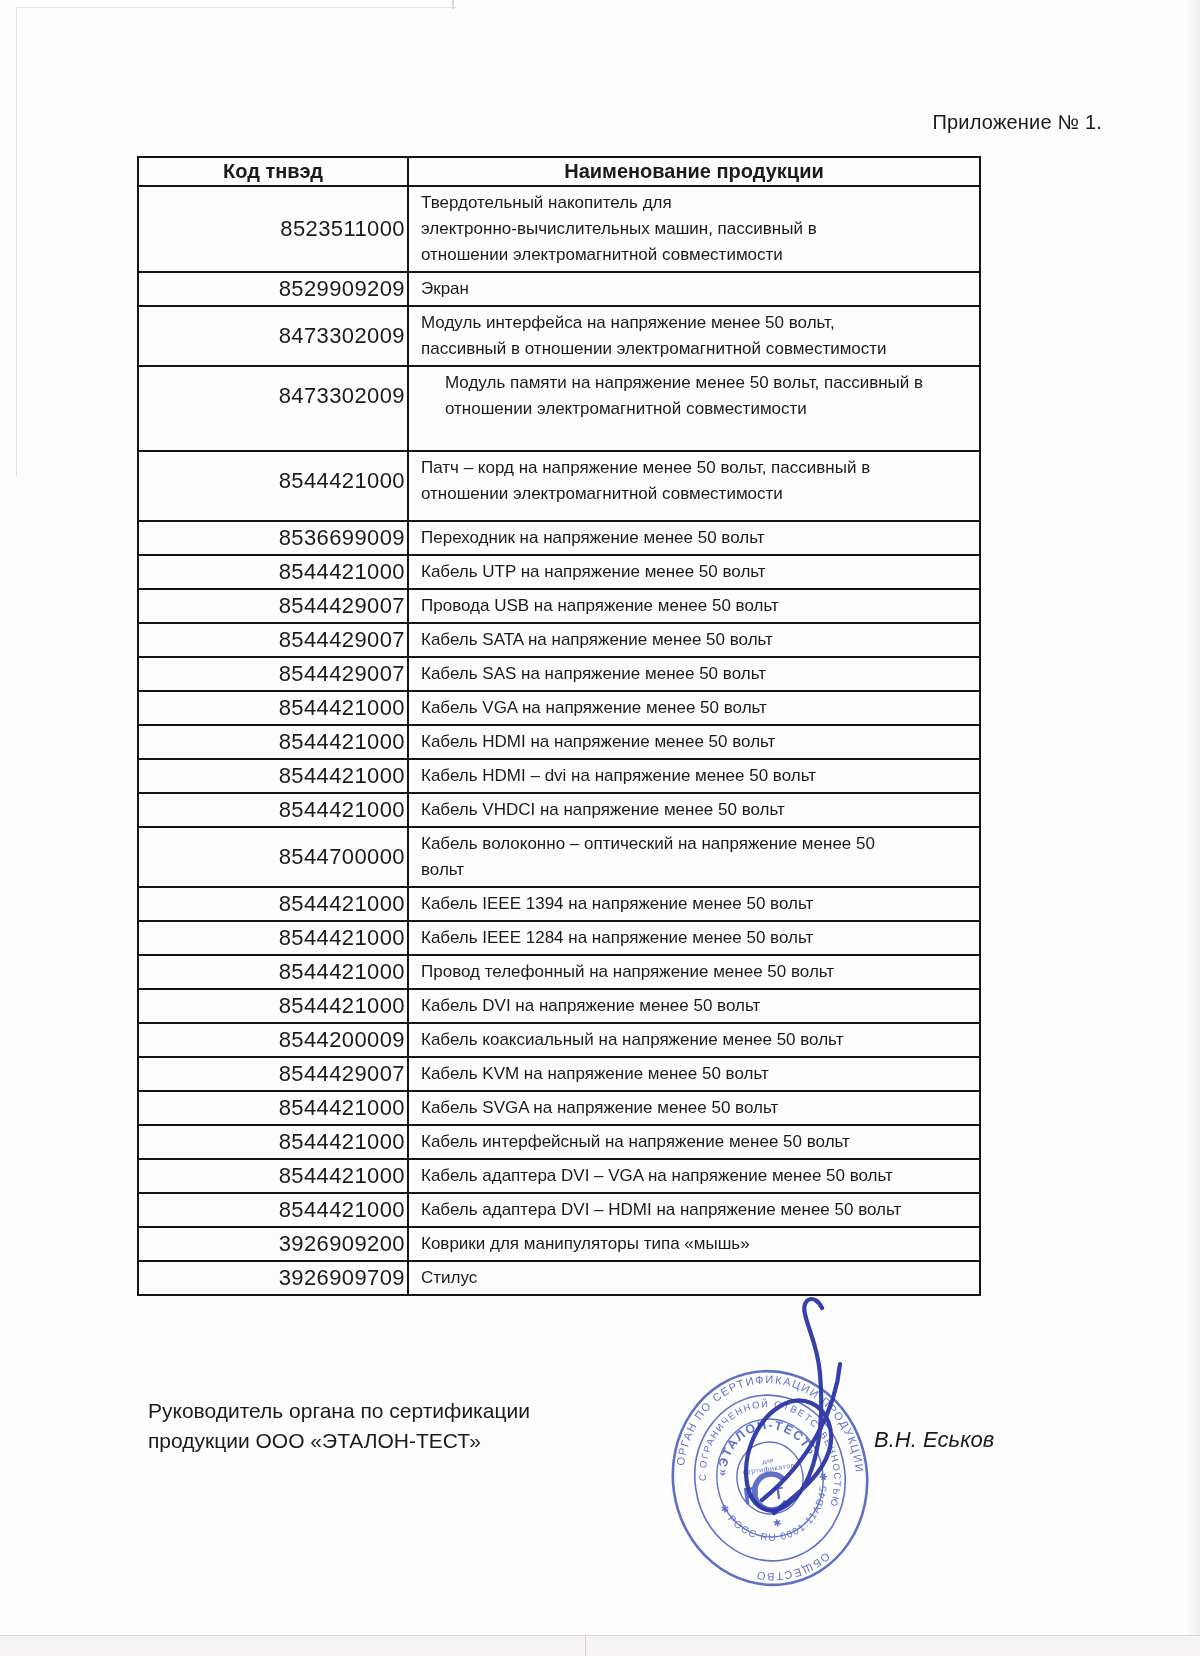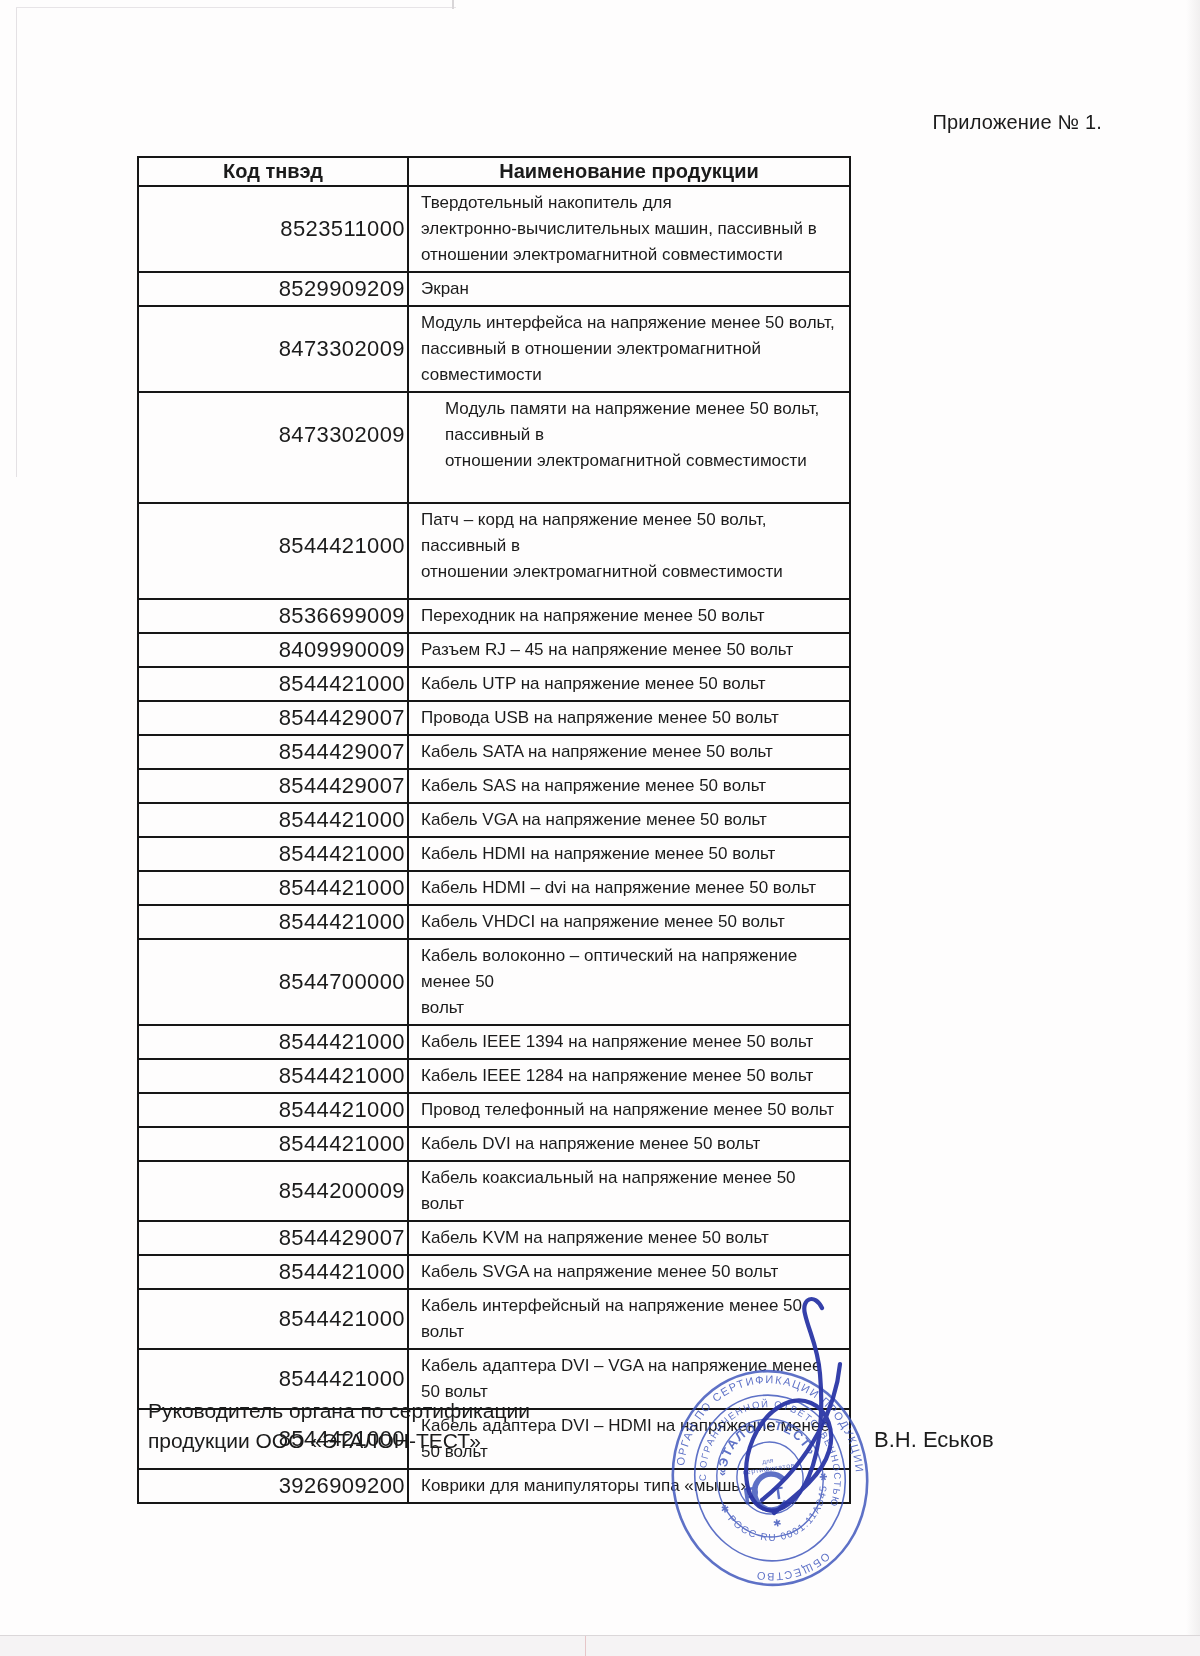--- a/index.html
+++ b/index.html
@@ -13,34 +13,34 @@
     background:linear-gradient(to right,rgba(0,0,0,0),rgba(120,115,118,0.10));}
   .edge-left-line{position:absolute;left:16px;top:7px;width:1px;height:470px;background:#e4e1e4;}
   .edge-top-line{position:absolute;left:16px;top:7px;width:440px;height:1px;background:#e7e4e7;}
   .edge-bottom{position:absolute;left:0;top:1635px;width:1200px;height:21px;background:#f5f3f4;border-top:1px solid #dbd7d9;}
   .edge-bottom-tick{position:absolute;left:585px;top:1636px;width:1px;height:20px;background:#e6c6c8;}
   .edge-top-tick{position:absolute;left:452px;top:0;width:2px;height:9px;background:#d9d6d8;}
 
   .annex{position:absolute;top:111px;right:98px;font-size:20px;letter-spacing:0.2px;}
 
   table.codes{
-    position:absolute;left:137px;top:156px;width:714px;
+    position:absolute;left:137px;top:156px;width:844px;
     border-collapse:collapse;table-layout:fixed;
   }
   .codes th,.codes td{border:2px solid #161616;}
   .codes th{font-size:20px;font-weight:bold;padding:2px 2px;line-height:23px;}
   col.c1{width:270px;}
   td.code{text-align:right;font-size:22px;padding:3px 2px;letter-spacing:0.4px;vertical-align:middle;}
   td.name{font-size:17px;line-height:26px;padding:3px 6px 3px 12px;white-space:pre-line;vertical-align:middle;}
   
   .codes tbody tr:nth-child(4) td{padding-bottom:28px;padding-left:36px;}
   .codes tbody tr:nth-child(5) td{padding-bottom:13px;}
 
   .signer-title{position:absolute;left:148px;top:1396px;font-size:21px;line-height:30px;white-space:pre-line;}
-  .signer-name{position:absolute;left:874px;top:1427px;font-size:22px;z-index:4;}
+  .signer-name{position:absolute;left:874px;top:1427px;font-size:22px;z-index:4;font-style:italic;}
 
   .stamp-svg{position:absolute;left:655px;top:1352px;z-index:5;opacity:0.82;}
   .sig-svg{position:absolute;left:690px;top:1268px;z-index:6;opacity:0.95;}
 
   .stamp-ring-text{fill:#3b53bb;letter-spacing:1.5px;}
   .stamp-stroke{stroke:#3b53bb;fill:none;}
 </style>
 </head>
 <body>
 
@@ -93,24 +93,20 @@
     <td class="code">8544421000</td>
     <td class="name">Патч – корд на напряжение менее 50 вольт, пассивный в
 отношении электромагнитной совместимости</td>
   </tr>
 
   <tr>
     <td class="code">8536699009</td>
     <td class="name">Переходник на напряжение менее 50 вольт</td>
   </tr>
 
-  <tr>
-    <td class="code">8409990009</td>
-    <td class="name">Разъем RJ – 45 на напряжение менее 50 вольт</td>
-  </tr>
 
 
   <tr>
     <td class="code">8544421000</td>
     <td class="name">Кабель UTP на напряжение менее 50 вольт</td>
   </tr>
 
   <tr>
     <td class="code">8544429007</td>
     <td class="name">Провода USB на напряжение менее 50 вольт</td>
@@ -200,20 +196,24 @@
   <tr>
     <td class="code">8544421000</td>
     <td class="name">Кабель адаптера DVI – HDMI на напряжение менее 50 вольт</td>
   </tr>
 
   <tr>
     <td class="code">3926909200</td>
     <td class="name">Коврики для манипуляторы типа «мышь»</td>
   </tr>
 
+  <tr>
+    <td class="code">3926909709</td>
+    <td class="name">Стилус</td>
+  </tr>
 </tbody>
 </table>
 
 <div class="signer-title">Руководитель органа по сертификации
 продукции ООО «ЭТАЛОН-ТЕСТ»</div>
 <div class="signer-name">В.Н. Еськов</div>
 
 <svg class="stamp-svg" width="230" height="252" viewBox="0 0 230 252">
   <defs>
 

